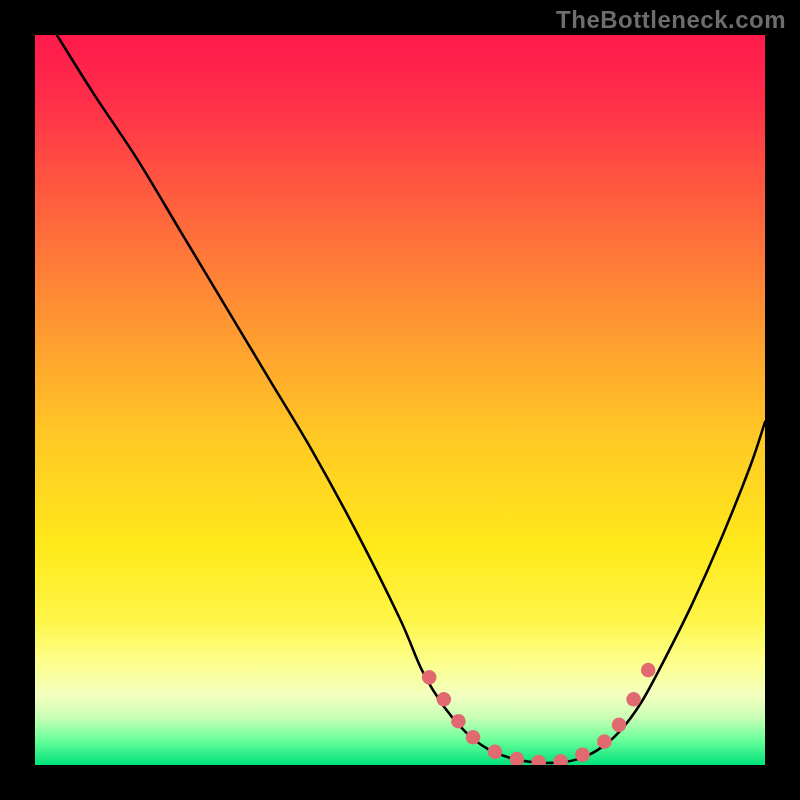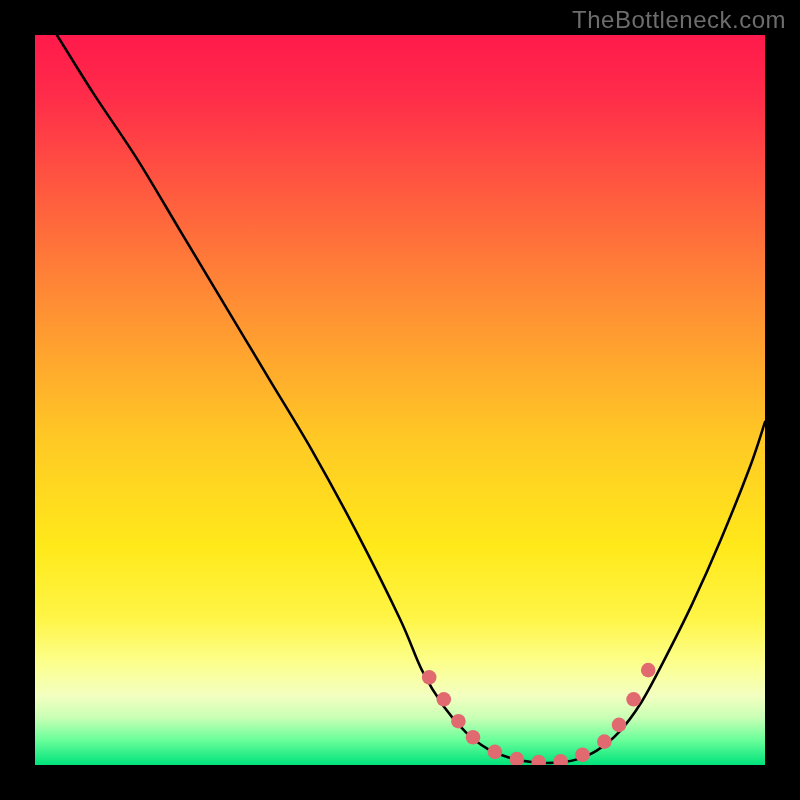--- a/index.html
+++ b/index.html
@@ -16,21 +16,21 @@
     width: 800px;
     height: 800px;
     background: #000;
   }
   .watermark {
     position: absolute;
     top: 6px;
     right: 14px;
     color: #6d6d6d;
     font-size: 24px;
-    font-weight: 400;
+    font-weight: 700;
     letter-spacing: 0.5px;
   }
   .plot {
     position: absolute;
     left: 35px;
     top: 35px;
     width: 730px;
     height: 730px;
     overflow: hidden;
   }

